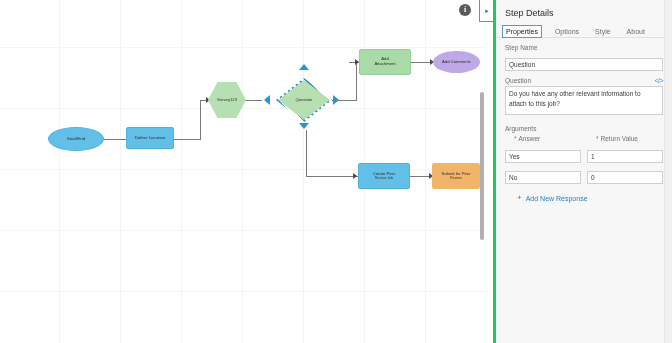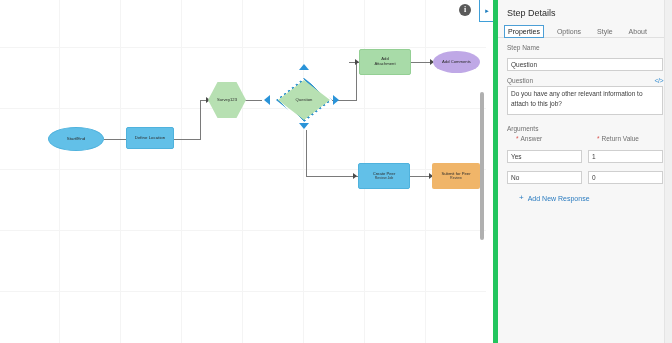--- a/index.html
+++ b/index.html
@@ -157,21 +157,21 @@
     line-height: 1;
   }
 
   
   #panel {
     position: absolute;
     left: 493px; top: 0;
     width: 179px;
     height: 343px;
     background: #f7f7f7;
-    border-left: 5px solid #22c55e;
+    border-left: 3px solid #22c55e;
     box-sizing: border-box;
   }
   #panel-title {
     font-size: 9px;
     color: #2b2b2b;
     padding: 8px 0 0 9px;
   }
   #tabs {
     display: flex;
     align-items: center;

